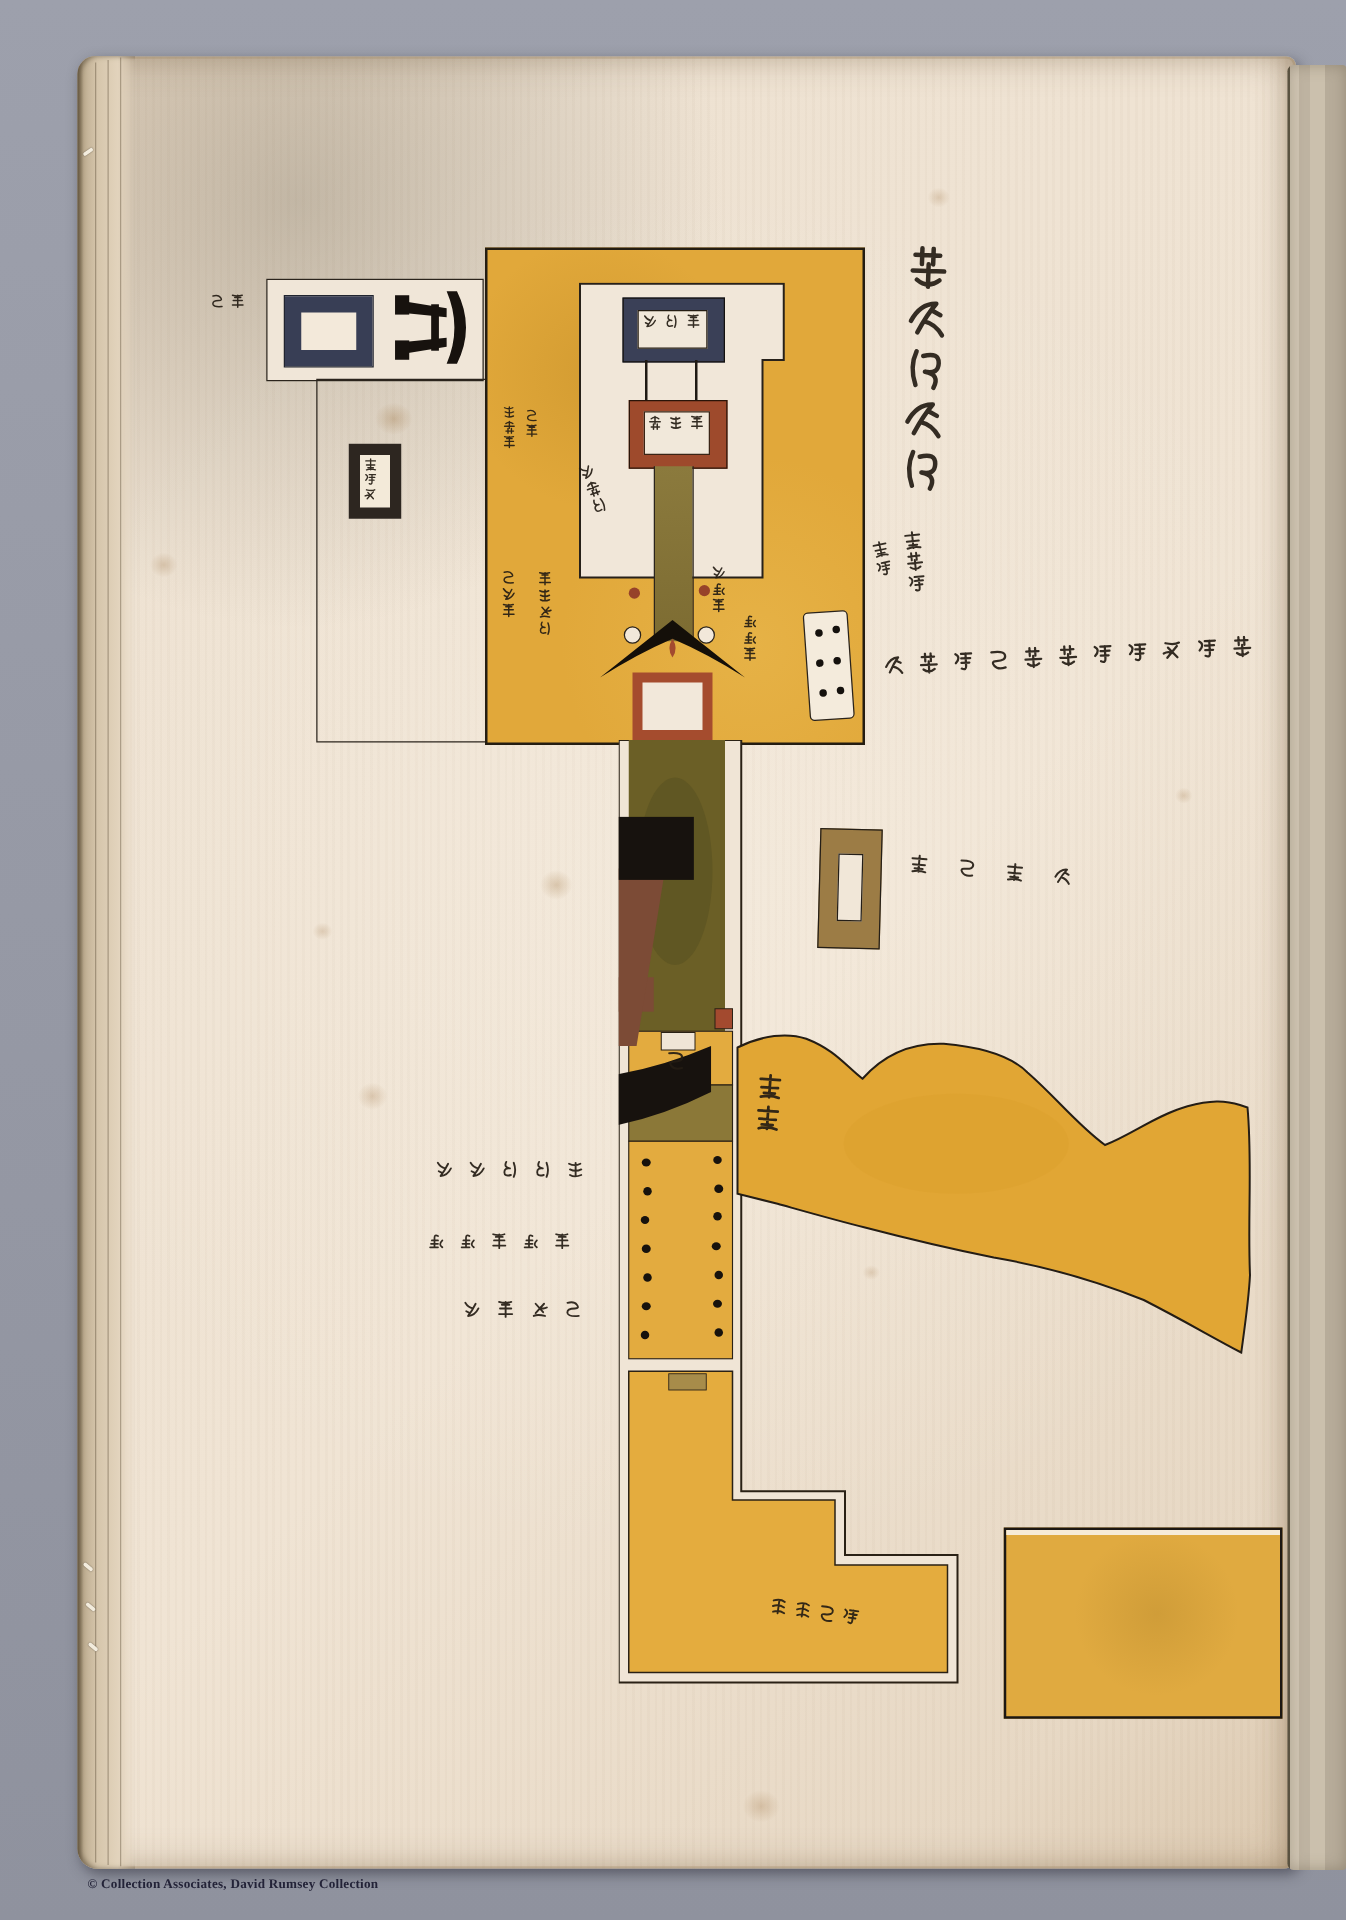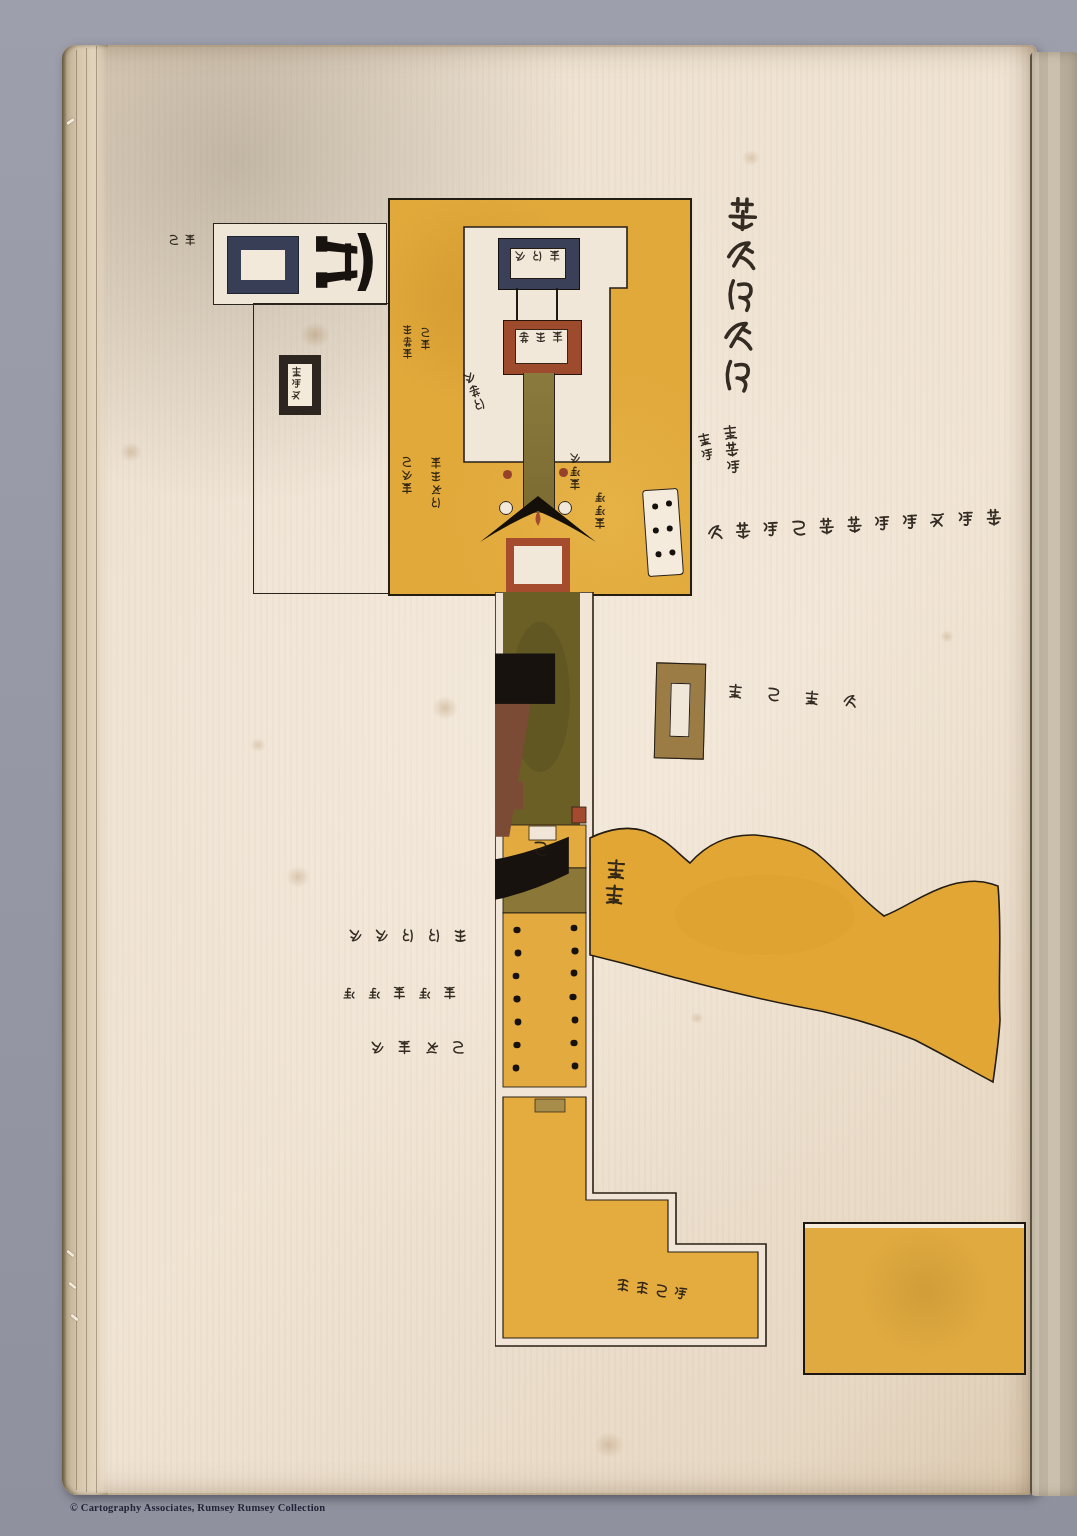--- a/index.html
+++ b/index.html
@@ -470,13 +470,13 @@
         </g>
         <g transform="translate(0,12.100000000000001) scale(0.55)">
           <path d="M3,3 Q8,6 3,11 M8,3 L17,3 M12,3 L12,14 Q12,18 8,16 M8,7 L16,7 M8,11 L15,11"></path>
         </g>
         <g transform="translate(0,24.200000000000003) scale(0.55)">
           <path d="M4,3 Q12,5 16,3 M6,7 L14,16 M14,6 L5,16 M2,12 Q6,10 9,12"></path>
         </g>
       </svg></div>
   </div>
 
-<div class="abs caption" style="left:70px;top:1502px;">© Cartography Associates, Rumsey Rumsey Collection</div>
+<div class="abs caption" style="left:70px;top:1502px;">© Collection Associates, David Rumsey Collection</div>
 
 </body></html>

